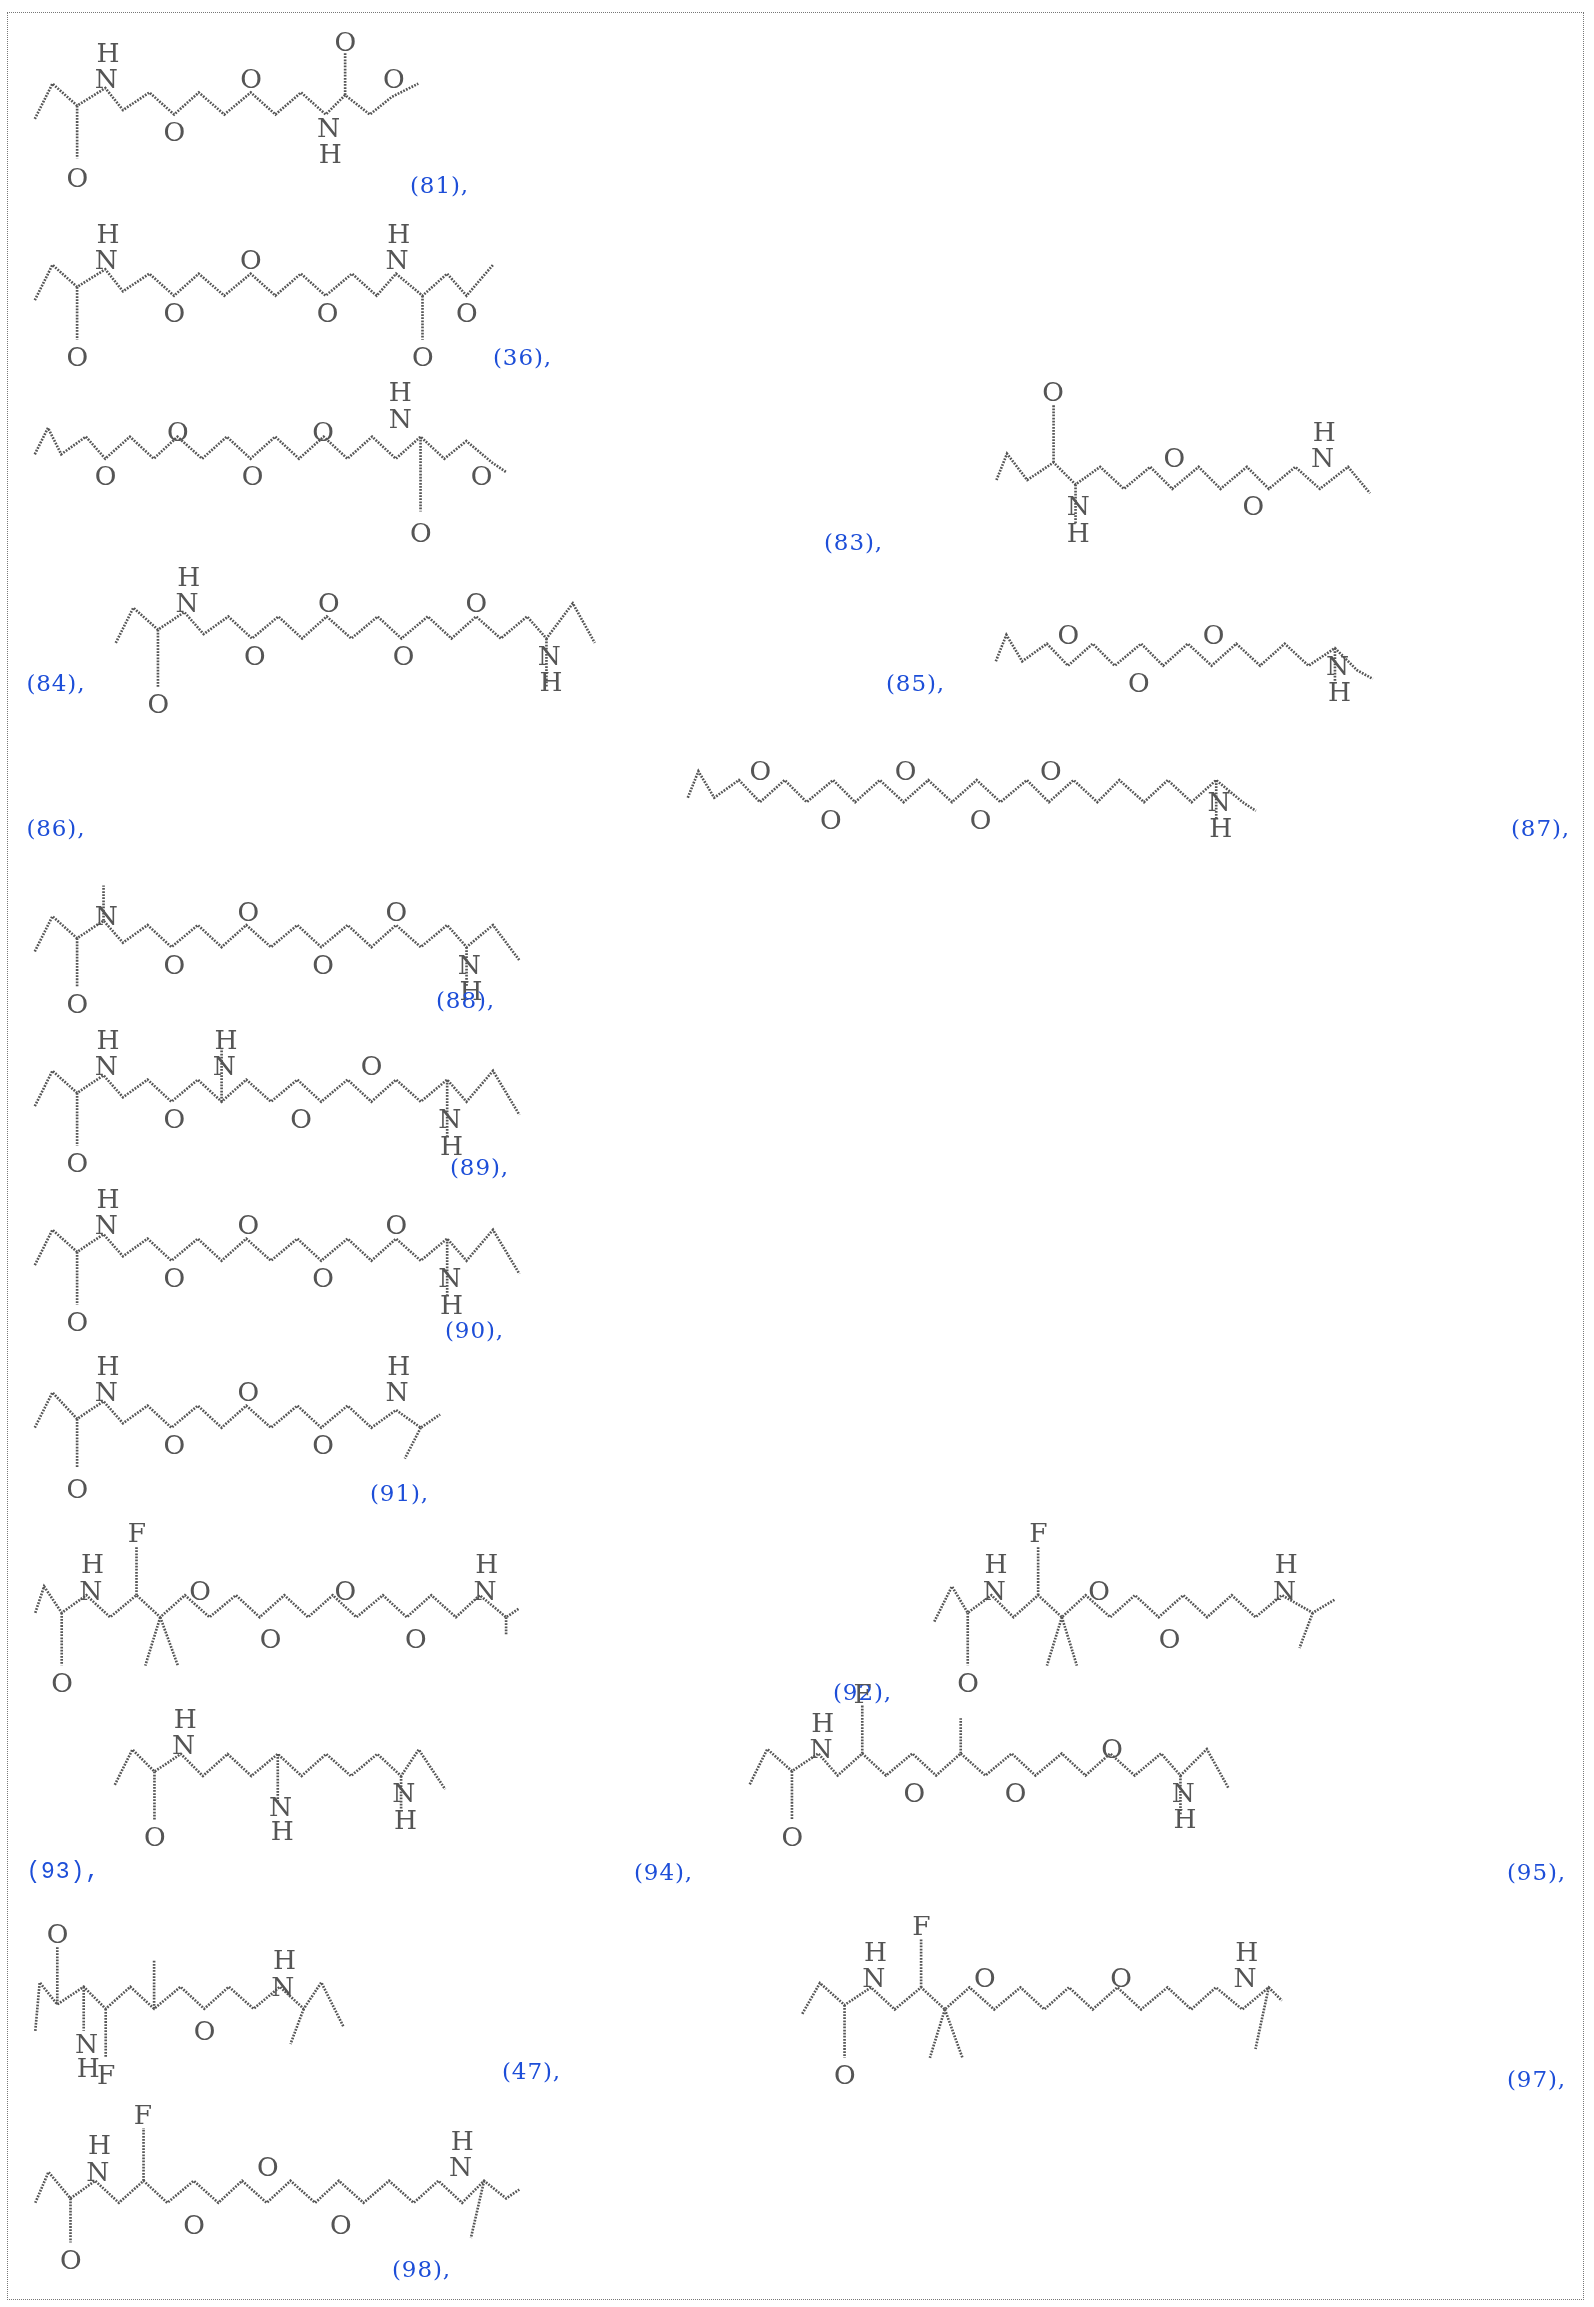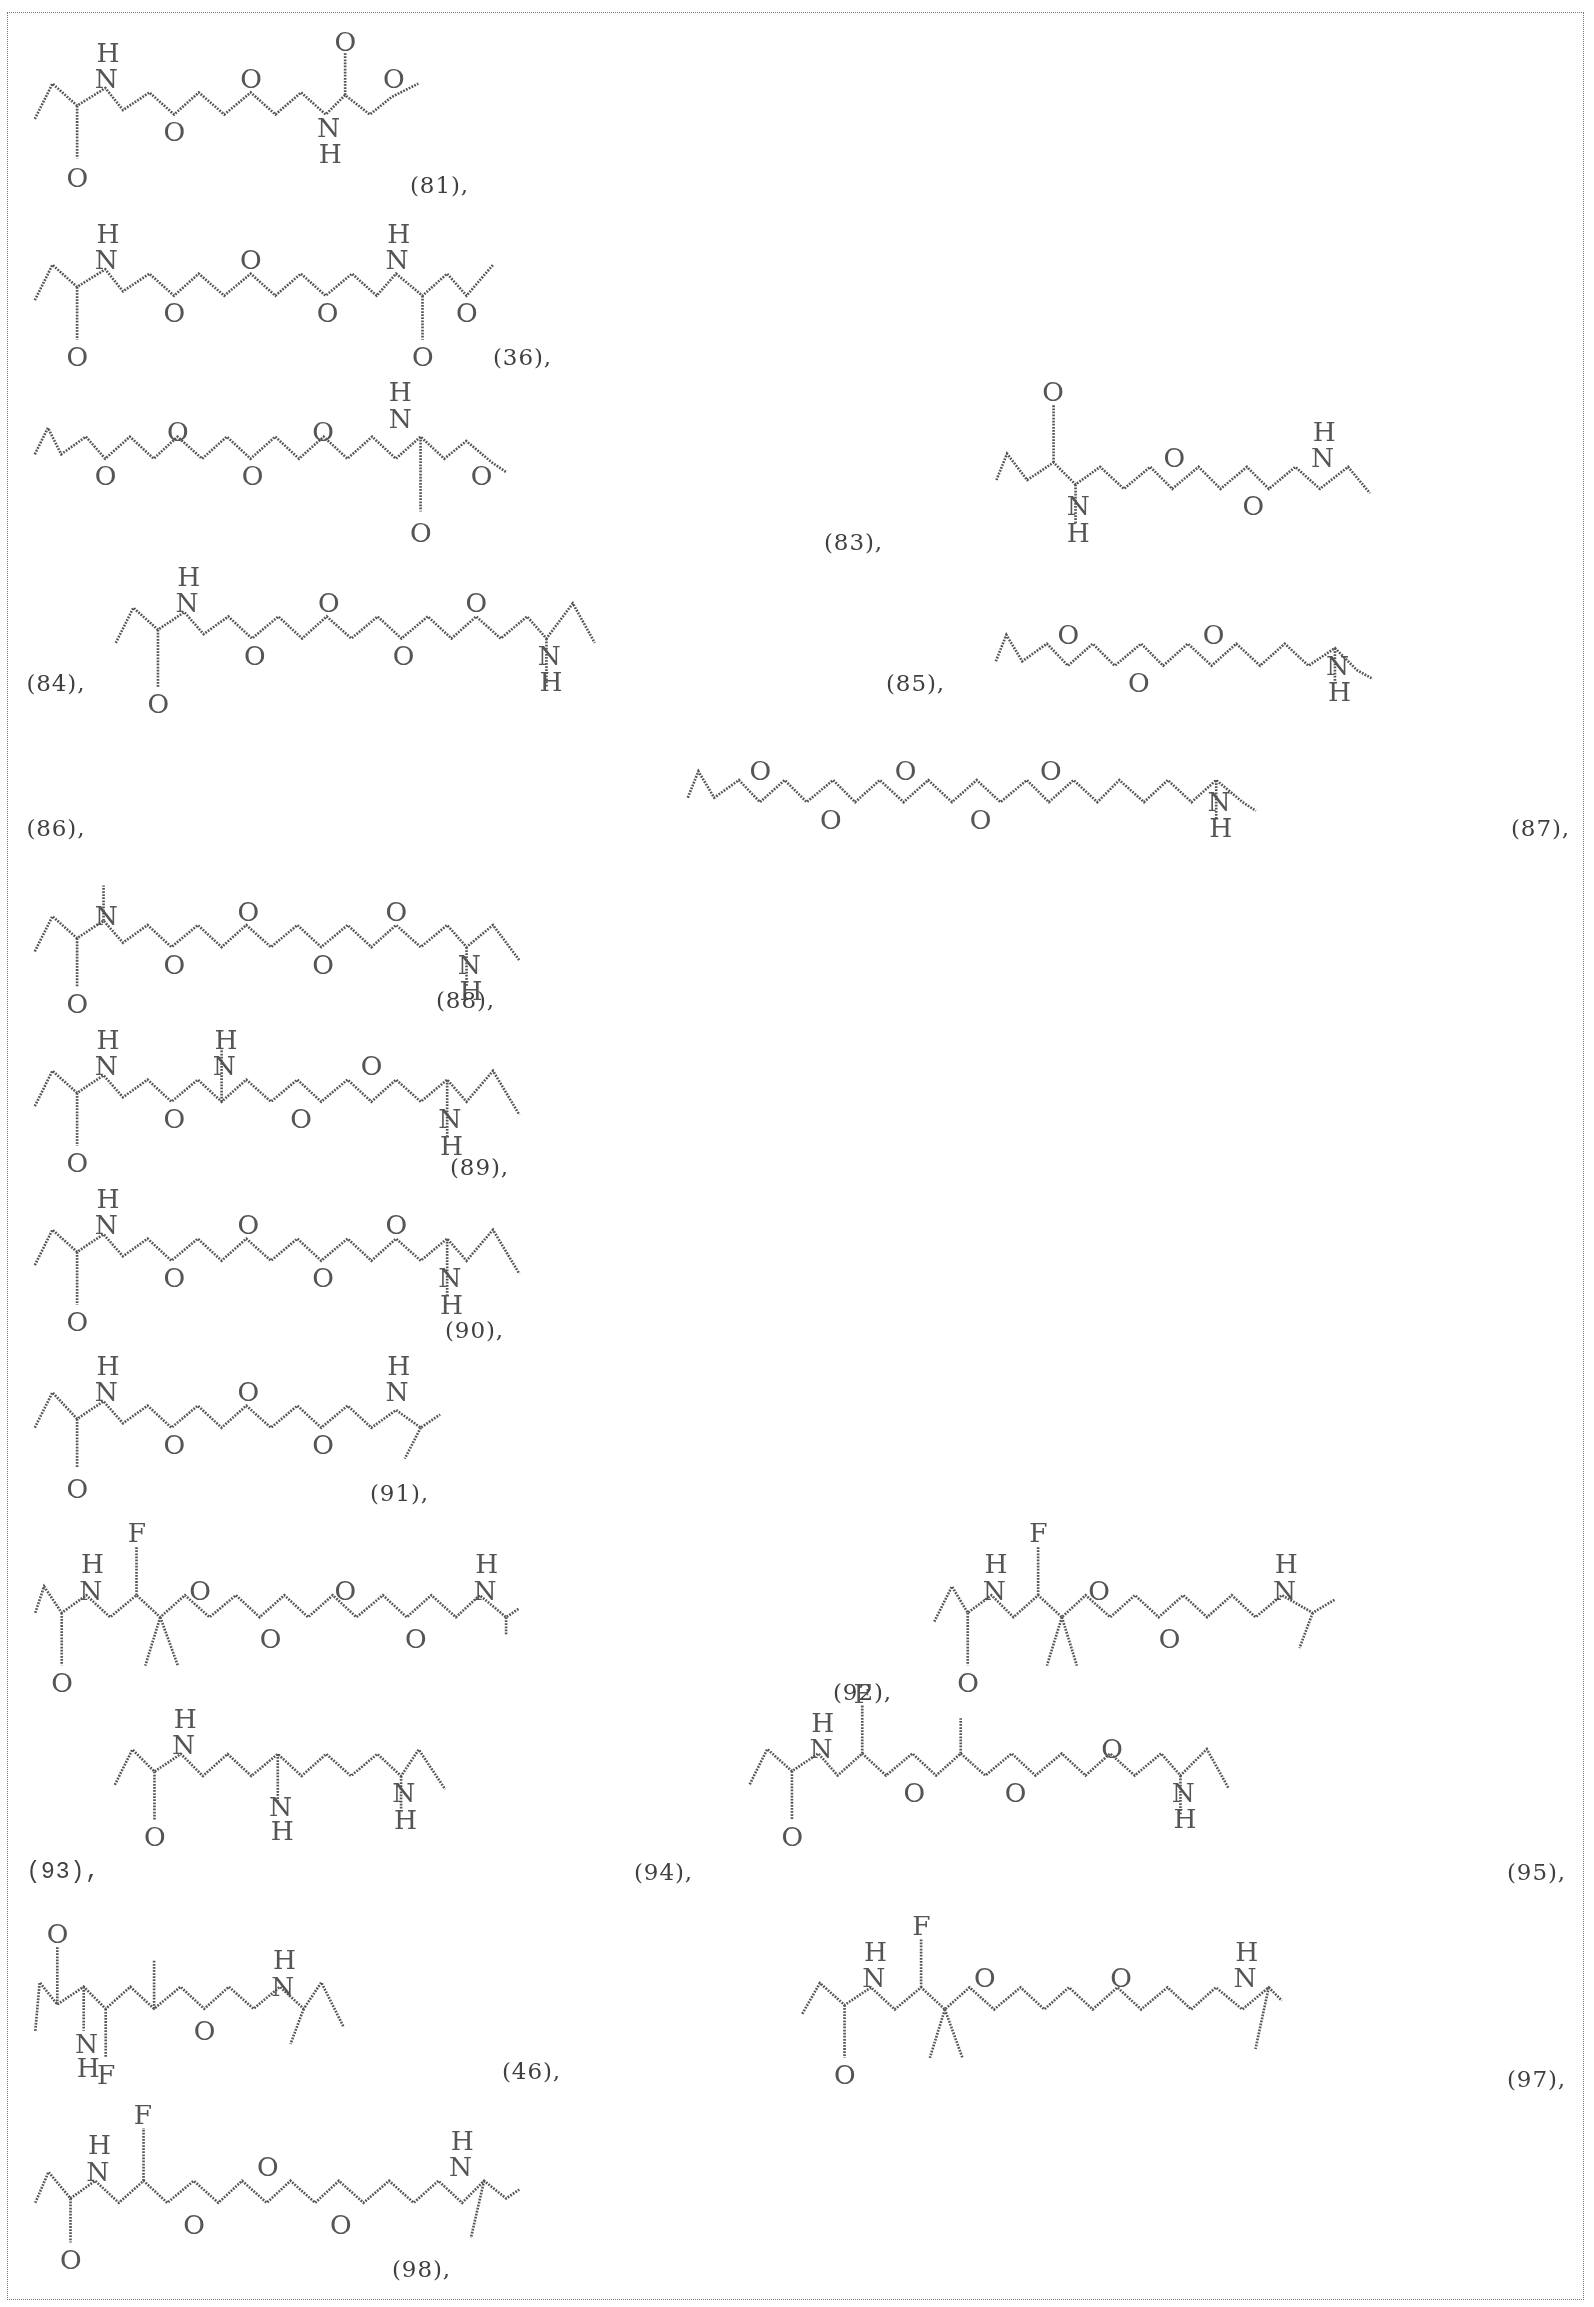--- a/index.html
+++ b/index.html
@@ -2,21 +2,21 @@
 <html style="font-size:14px"><head>
 <meta charset="utf-8">
 <style>
   html,body{margin:0;padding:0;background:#fff;}
   body{width:1594px;height:2307px;position:relative;overflow:hidden;font-family:"DejaVu Serif",serif;color:#333;}
   .frame{position:absolute;left:7px;top:12.3px;width:1577px;height:2288px;border:1.8px dotted #777;box-sizing:border-box;}
   .struct{position:absolute;}
   .struct svg{overflow:visible;}
   .struct svg polyline,.struct svg line{stroke:#555;stroke-width:3;fill:none;stroke-dasharray:2 1.5;}
   .struct svg text{font-family:"DejaVu Serif",serif;font-size:30px;fill:#555;}
-  .lbl{position:absolute;font-family:"DejaVu Serif",serif;font-size:23px;color:#404040;letter-spacing:0.9px;}
+  .lbl{position:absolute;font-family:"DejaVu Serif",serif;font-size:23px;color:#1d4ed8;letter-spacing:0.9px;}
 </style>
 </head>
 <body>
 
 <div class="frame"></div>
 
 <div class="struct" style="left:26.4px;top:35px;">
 <svg width="670" height="159" viewBox="0 0 760 180">
   <polyline points="10,95 30,55 58,80 90,60 110,85 140,65 168,90 196,65 225,90 255,65 283,90 312,65 340,90 362,68 390,90 415,70 445,55"></polyline>
   <line x1="58" y1="80" x2="58" y2="140"></line>
@@ -293,21 +293,21 @@
   <line x1="315" y1="110" x2="300" y2="150"></line>
   <text x="23" y="35">O</text>
   <text x="55" y="160">N</text>
   <text x="57" y="188">H</text>
   <text x="80" y="195">F</text>
   <text x="190" y="145">O</text>
   <text x="278" y="95">N</text>
   <text x="280" y="65">H</text>
 </svg>
 </div>
-<div class="lbl" style="left:502px;top:2058px;">(46),</div>
+<div class="lbl" style="left:502px;top:2058px;">(47),</div>
 
 <div class="struct" style="left:793px;top:1917px;">
 <svg width="793" height="176" viewBox="0 0 900 200">
   <polyline points="10,110 30,75 58,100 88,80 115,105 145,80 172,105 200,80 228,105 258,80 285,105 313,80 340,105 368,80 395,105 425,80 452,105 480,80 510,105 540,80 555,95"></polyline>
   <line x1="58" y1="100" x2="58" y2="160"></line>
   <line x1="145" y1="80" x2="145" y2="25"></line>
   <line x1="172" y1="105" x2="155" y2="160"></line>
   <line x1="172" y1="105" x2="192" y2="160"></line>
   <line x1="540" y1="80" x2="525" y2="150"></line>
   <text x="46" y="190">O</text>

